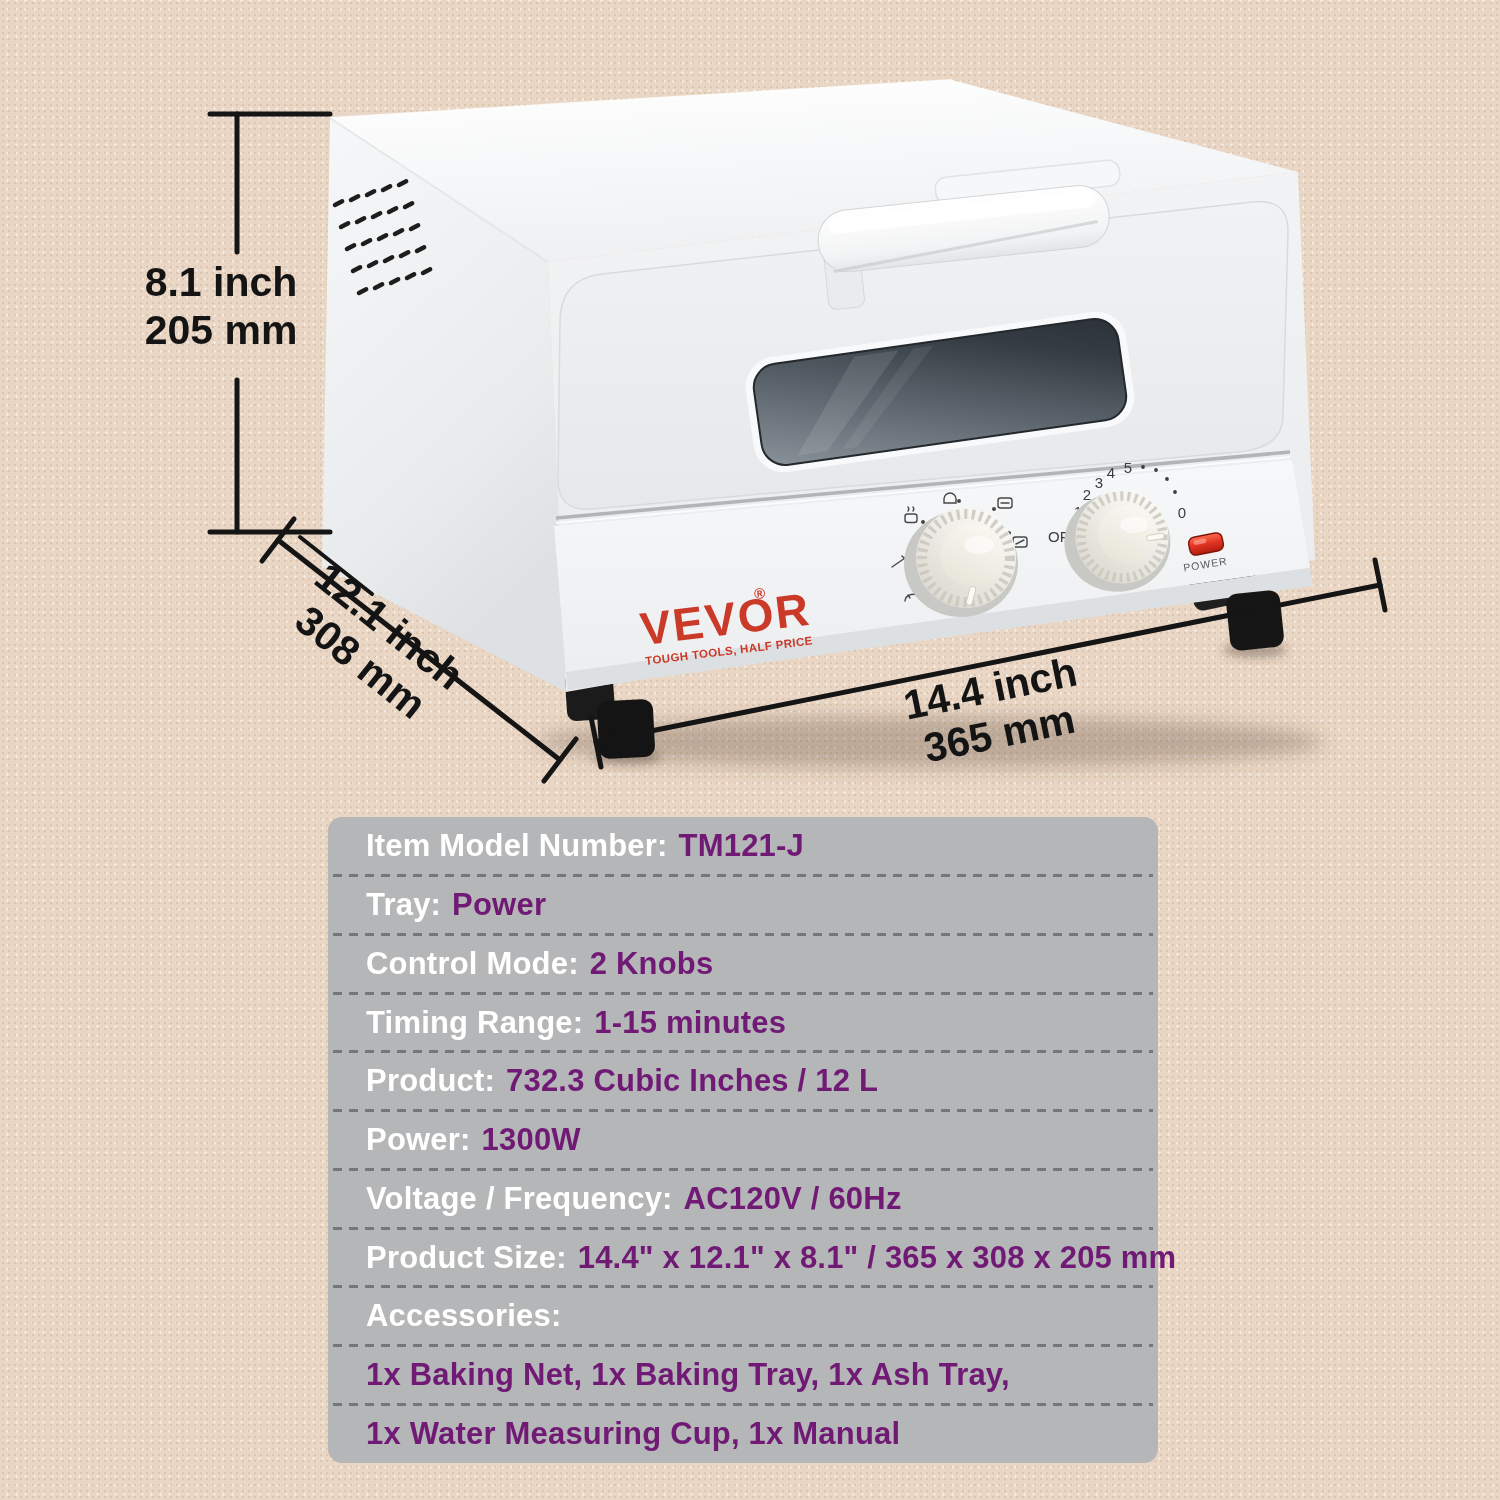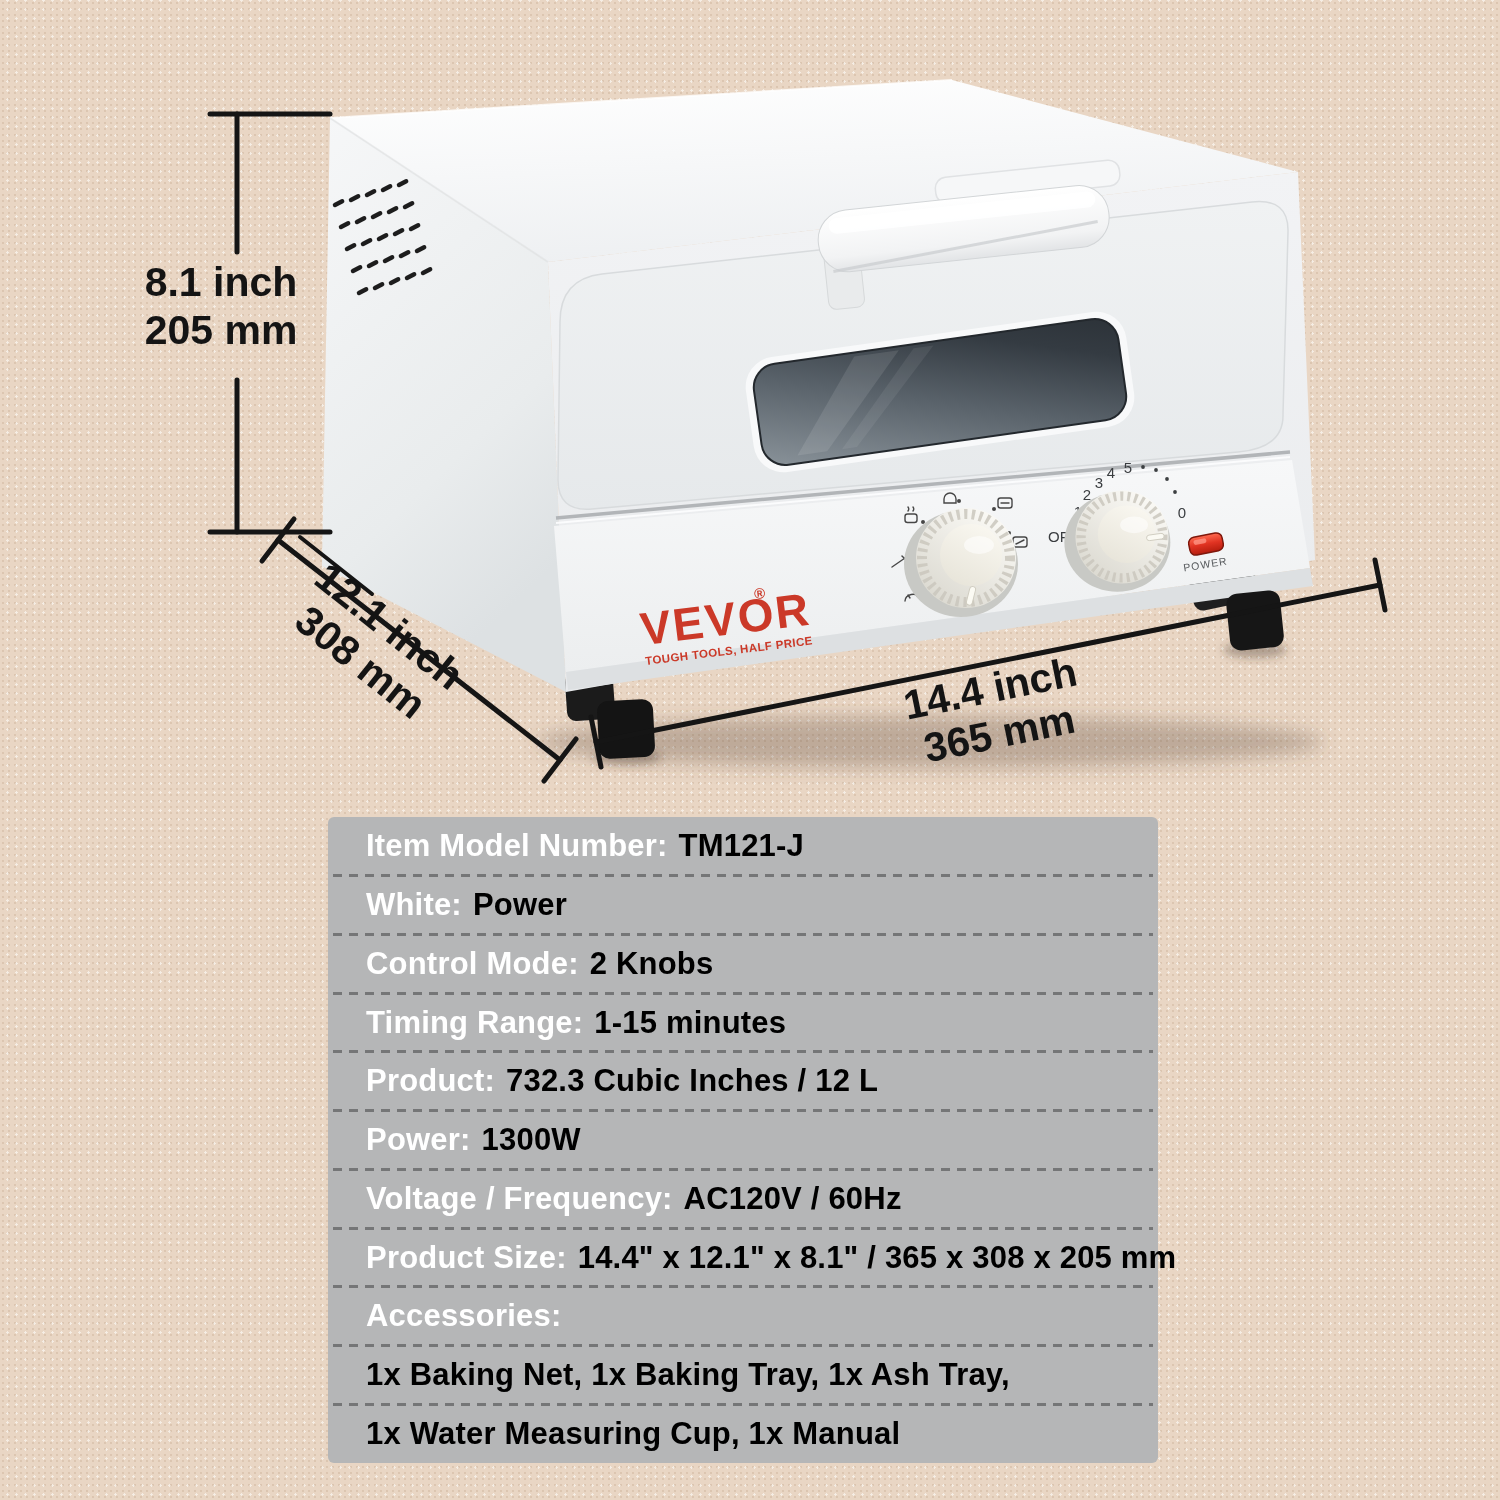--- a/index.html
+++ b/index.html
@@ -15,35 +15,35 @@
   }
   svg.scene{position:absolute;left:0;top:0;}
   .dim-text{font-weight:bold;fill:#141414;font-size:41px;}
   .timer-num{font-size:15px;fill:#3a3d40;}
   .power-label{font-size:10.5px;fill:#56595c;letter-spacing:1px;}
   .logo-main{font-weight:bold;font-size:46px;fill:#cb3928;letter-spacing:2px;}
   .logo-reg{font-weight:bold;font-size:15px;fill:#cb3928;}
   .logo-tag{font-weight:bold;font-size:11.5px;fill:#cb3928;letter-spacing:0.4px;}
   .spec-table{
     position:absolute;left:328px;top:817px;width:830px;height:646px;
-    background:#b5b6b7;border-radius:6px;
+    background:#b5b6b7;border-radius:14px;
     display:flex;flex-direction:column;box-sizing:border-box;
   }
   .spec-row{
     flex:1;display:flex;align-items:center;padding-left:38px;
     position:relative;font-size:31px;font-weight:bold;letter-spacing:0.2px;
     white-space:nowrap;
   }
   .spec-row:not(:last-child)::after{
     content:"";position:absolute;left:5px;right:5px;bottom:-1.5px;height:3px;
     background:repeating-linear-gradient(90deg,#757677 0 9px, rgba(0,0,0,0) 9px 16px);
   }
   .spec-row .lbl{color:#ffffff;margin-right:11px;}
   .spec-row .lbl:empty{margin-right:0;}
-  .spec-row .val{color:#000000;}
+  .spec-row .val{color:#701a75;}
 </style>
 </head>
 <body>
 
 <div class="stage">
 
 <svg class="scene" width="1500" height="812" viewBox="0 0 1500 812">
   <defs>
     <linearGradient id="gTop" x1="0" y1="0" x2="0.25" y2="1">
       <stop offset="0" stop-color="#ffffff"></stop>
@@ -334,21 +334,21 @@
     <text class="dim-text" y="36">365 mm</text>
   </g>
 </svg>
 
 <div class="spec-table">
   <div class="spec-row">
         <span class="lbl">Item Model Number:</span>
         <span class="val">TM121-J</span>
       </div>
   <div class="spec-row">
-        <span class="lbl">White:</span>
+        <span class="lbl">Tray:</span>
         <span class="val">Power</span>
       </div>
   <div class="spec-row">
         <span class="lbl">Control Mode:</span>
         <span class="val">2 Knobs</span>
       </div>
   <div class="spec-row">
         <span class="lbl">Timing Range:</span>
         <span class="val">1-15 minutes</span>
       </div>

